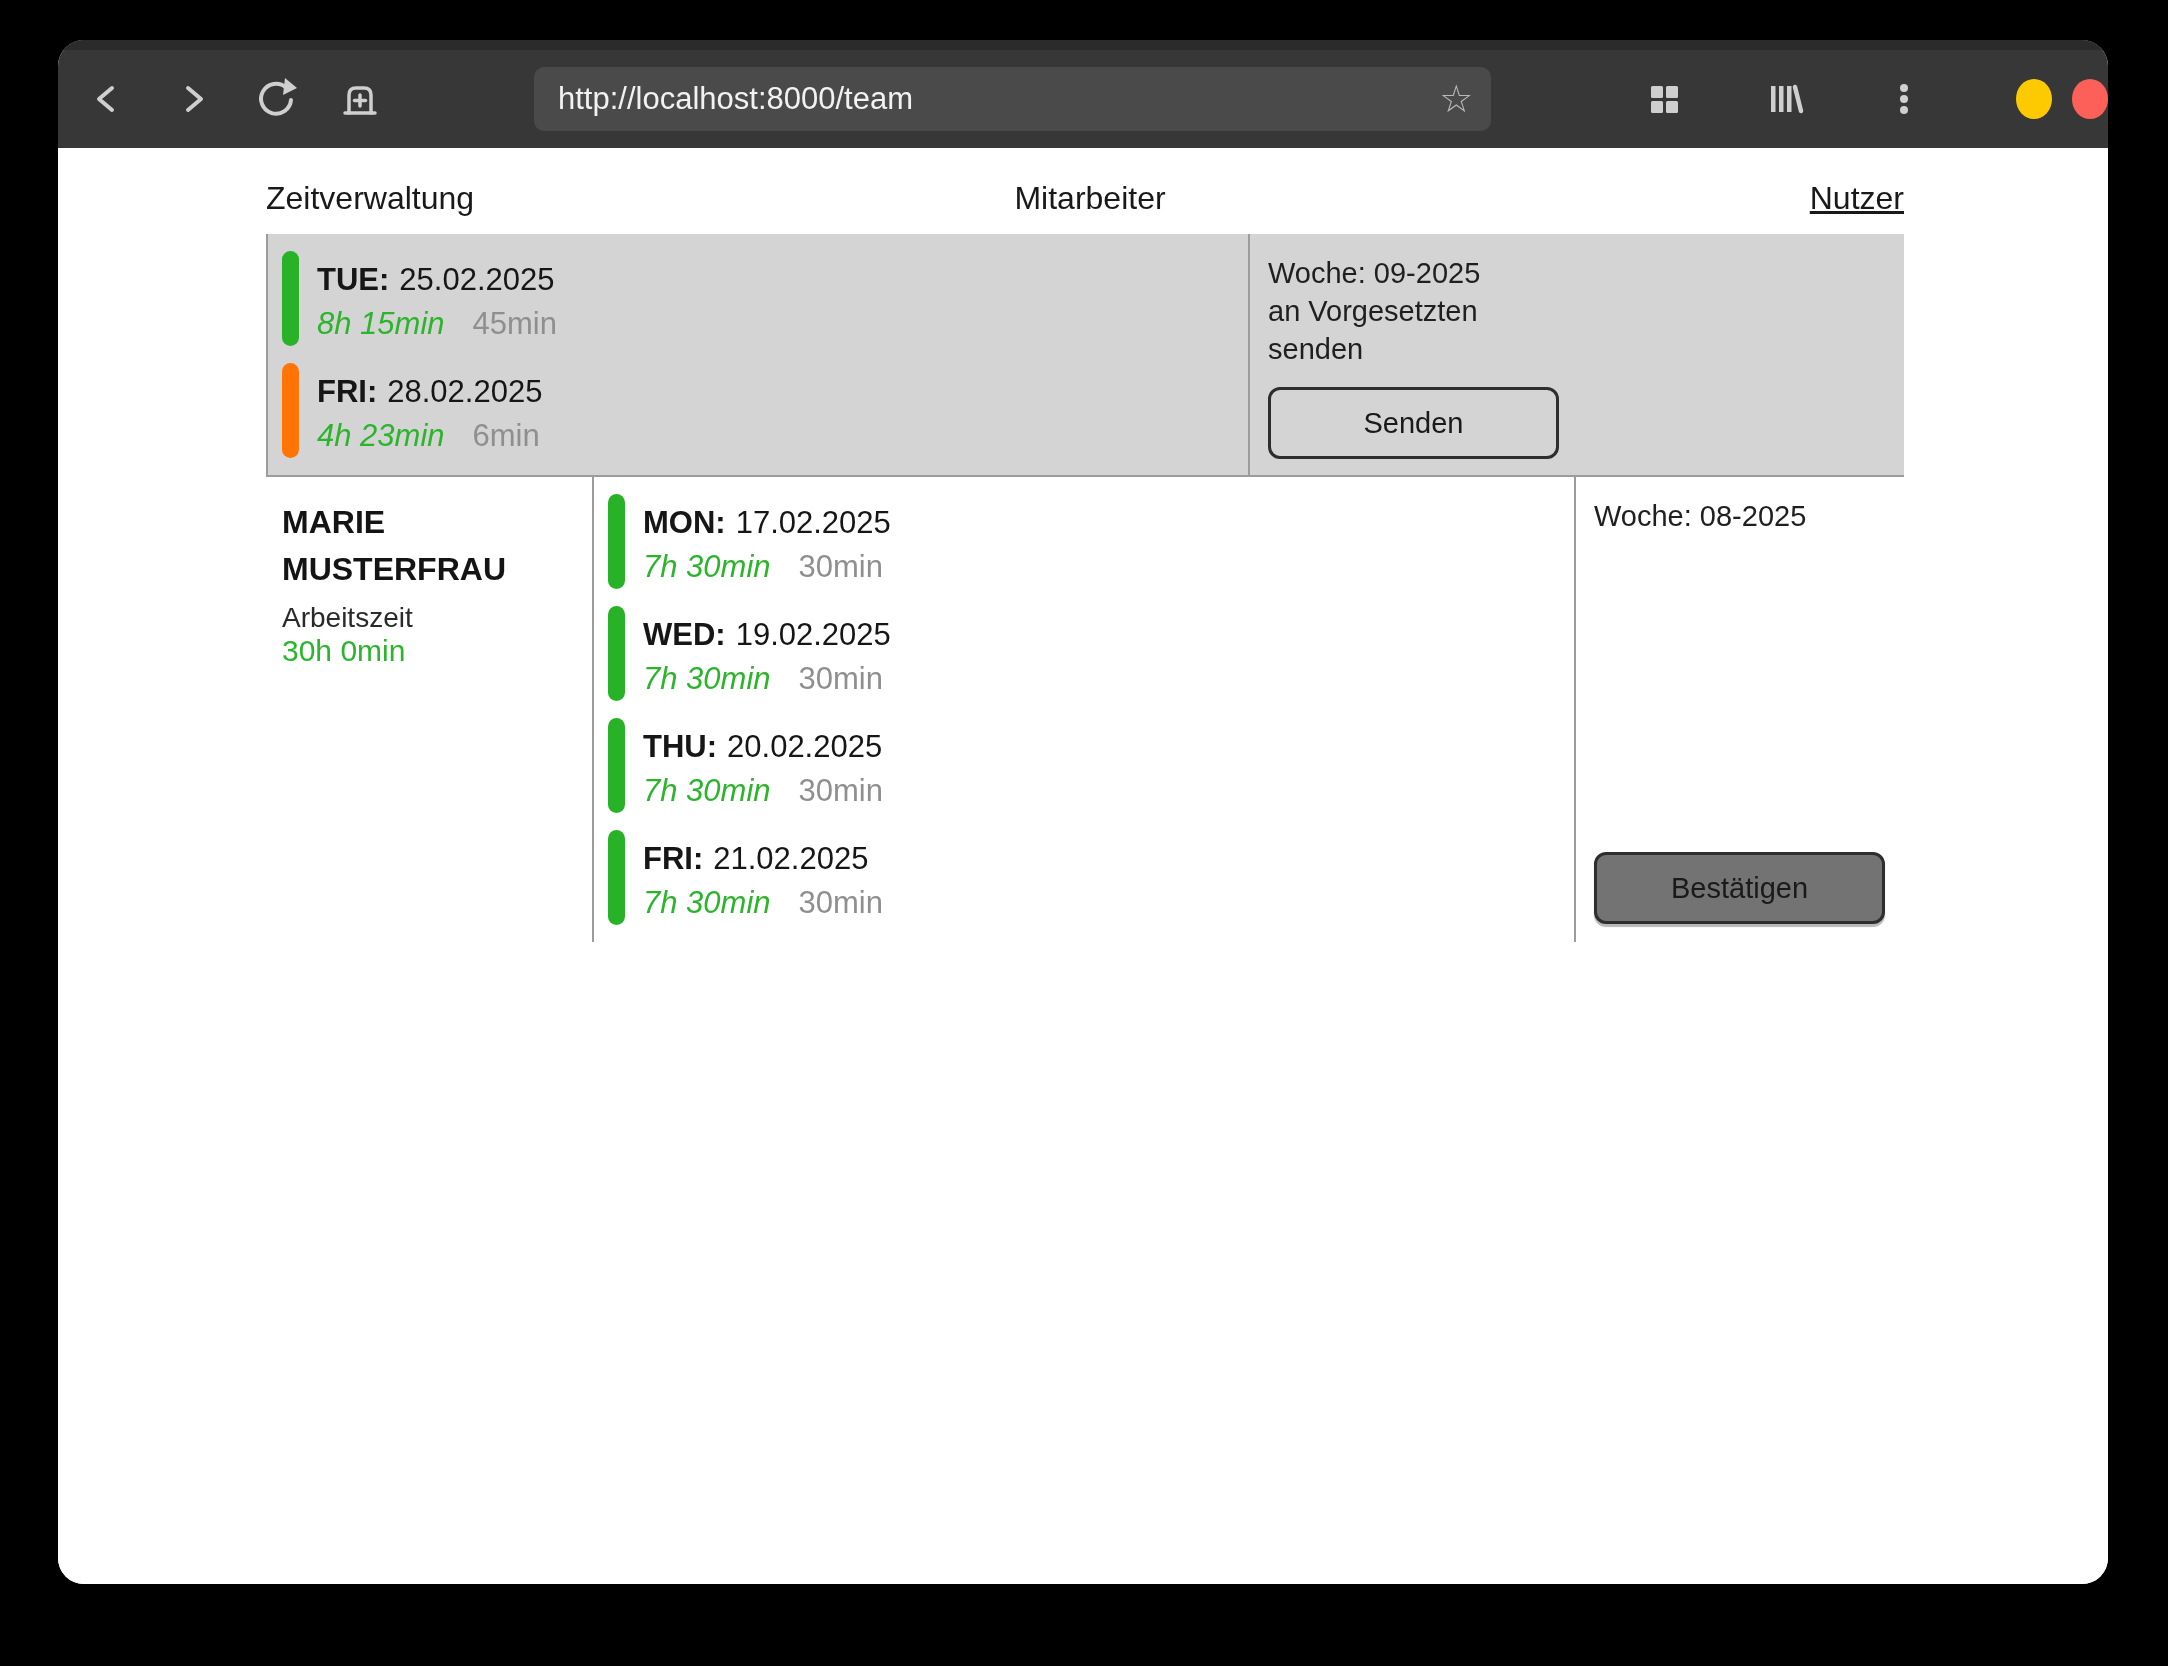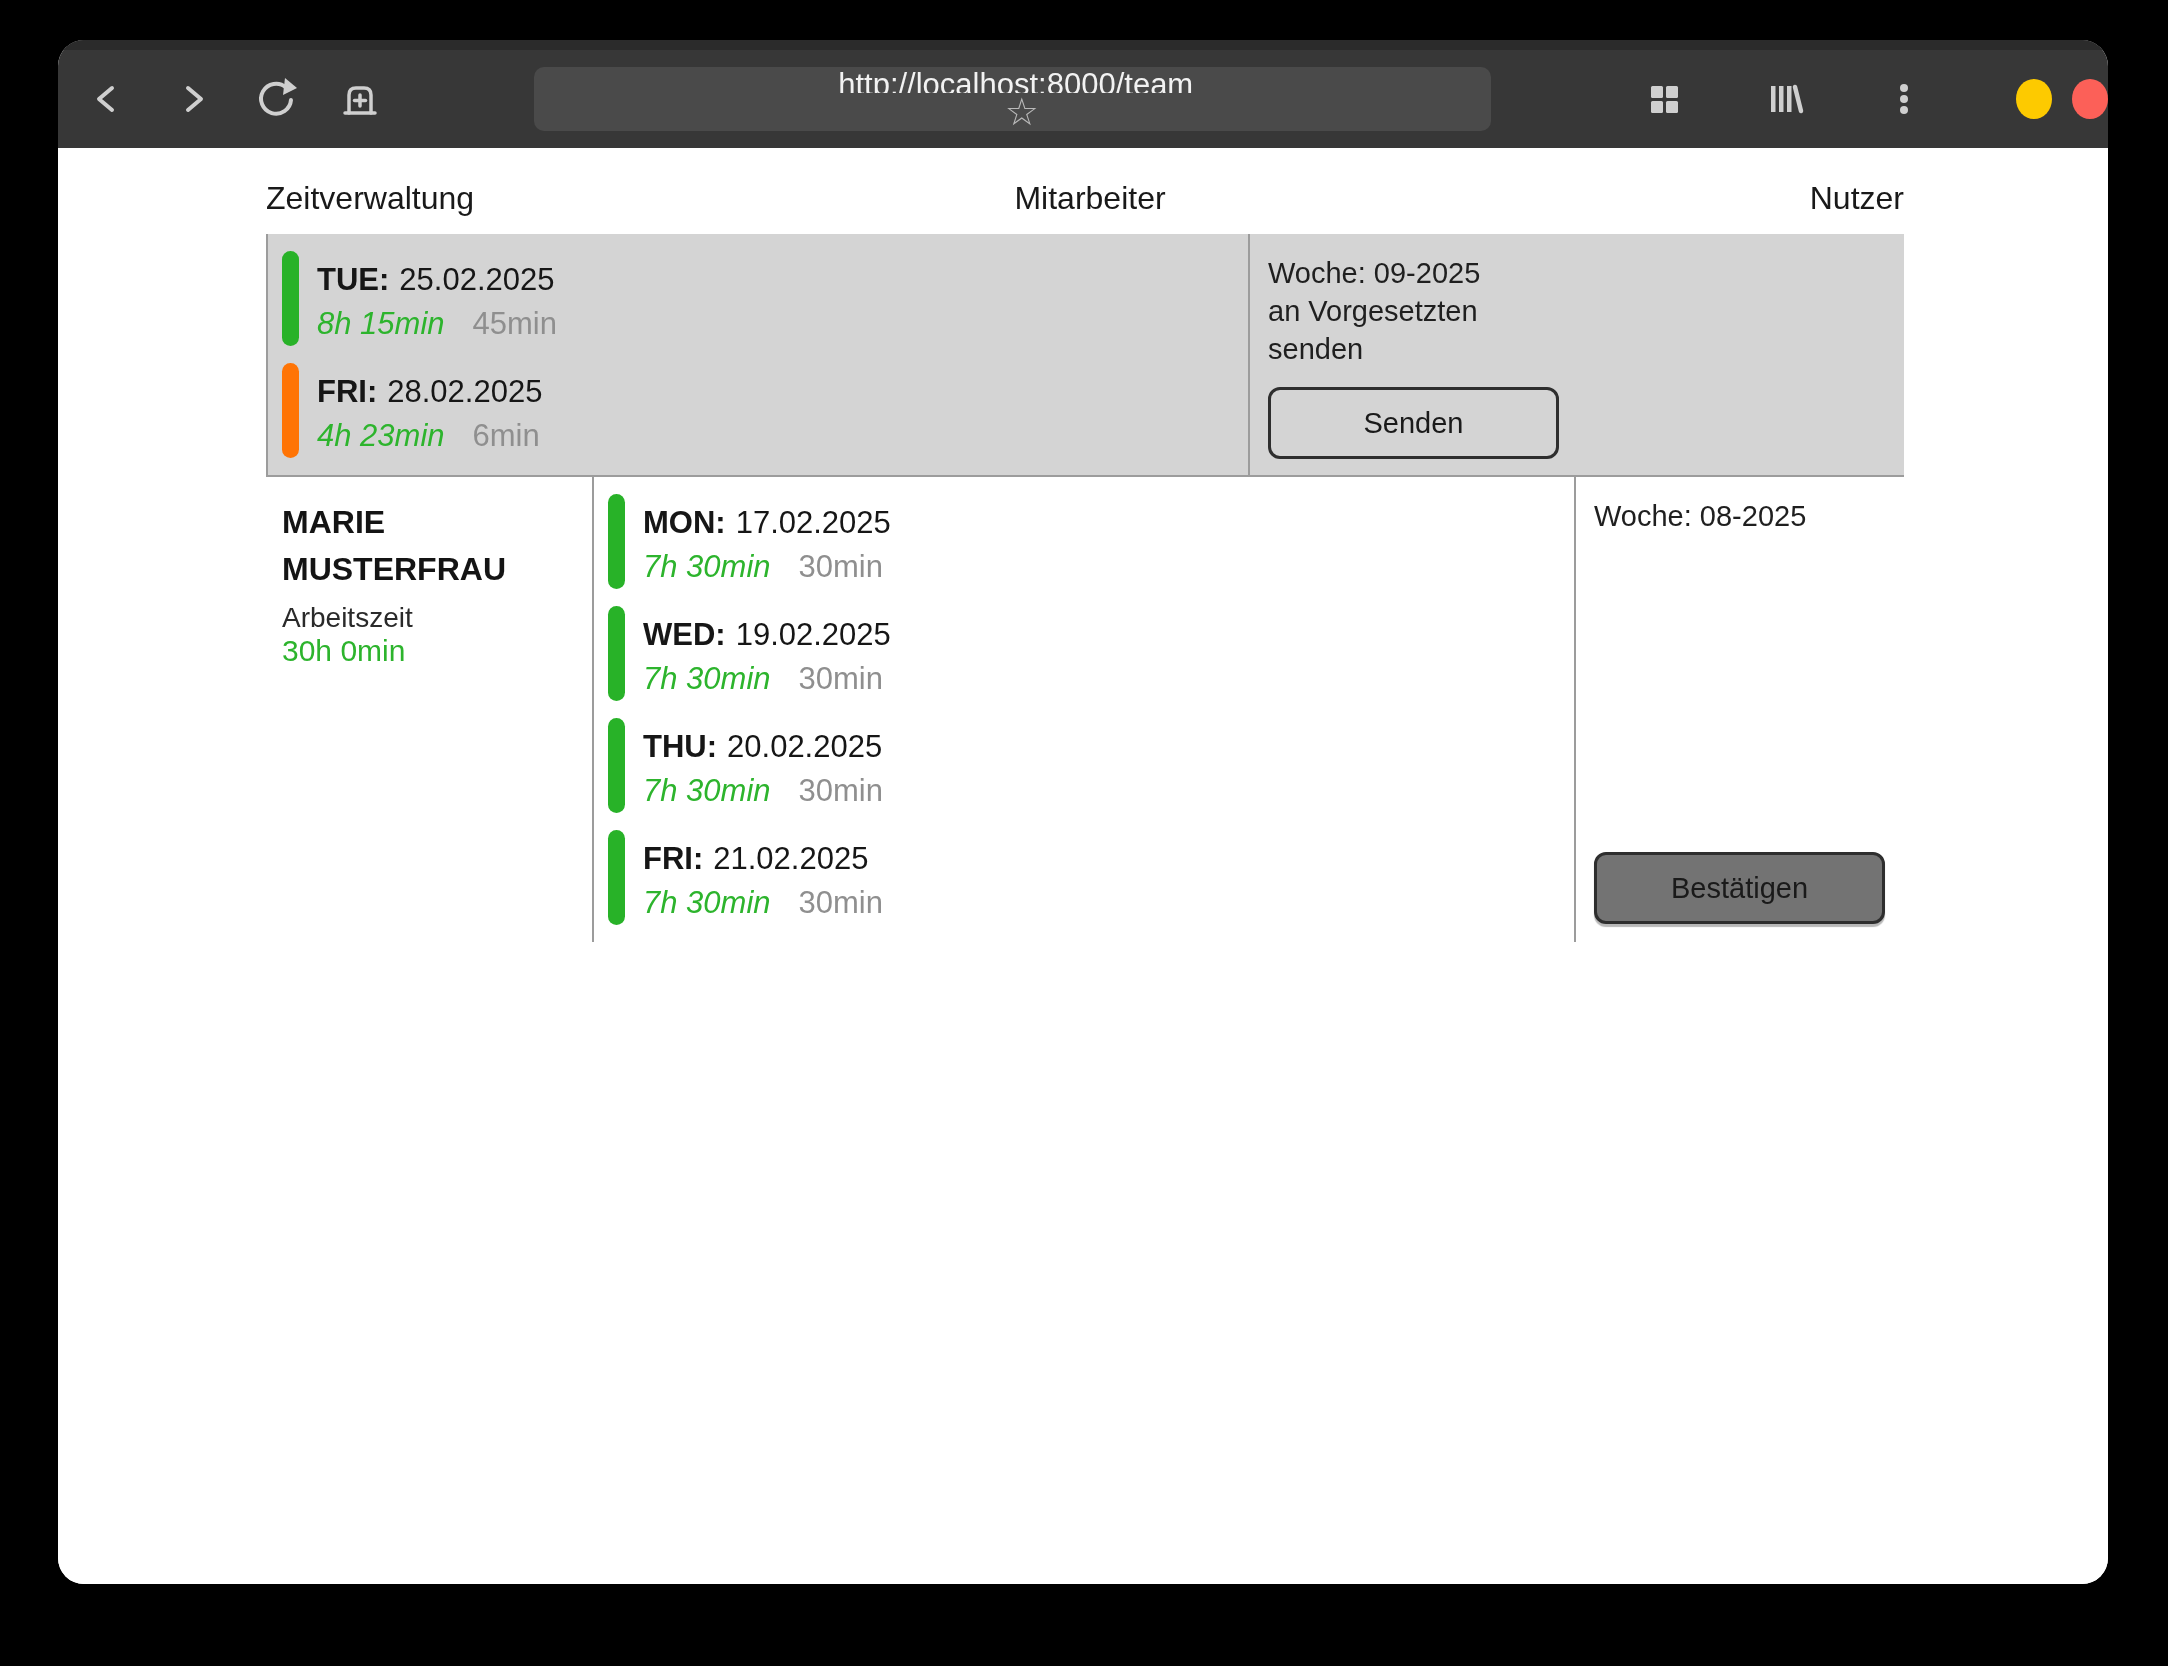--- a/index.html
+++ b/index.html
@@ -24,21 +24,21 @@
     align-items:center; justify-content:center; margin-right:36px;
     background:transparent; border:none; padding:0; cursor:pointer;
   }
   .nav-btn:last-of-type { margin-right:0; }
   .nav-btn svg { display:block; }
   .ic { stroke:#cfcfcf; fill:none; stroke-width:4; stroke-linecap:round; stroke-linejoin:round; }
   .ic-fill { fill:#cfcfcf; stroke:none; }
   .url-bar {
     width:1065px; height:64px; margin-left:114px; background:#4a4a4a;
     border-radius:10px; display:flex; align-items:center;
-    padding:0 18px 0 24px; box-sizing:border-box;flex-direction:column;
+    padding:0 18px 0 24px; box-sizing:border-box;
   }
   .url-text {
     flex:1; color:#f2f2f2; font-size:31px; white-space:nowrap;
     overflow:hidden;
   }
   .star-icon {
     font-size:38px; color:#b9b9b9; line-height:1; margin-left:12px;
     background:none; border:none; padding:0; cursor:pointer;
   }
   .tb-right { margin-left:149px; }
@@ -48,21 +48,21 @@
   }
   .win-min { background:#fdca00; margin-left:52px; }
   .win-close { background:#fc6058; margin-left:20px; }
   
   .page { position:relative; width:100%; height:1436px; background:#fff; }
   .top-nav-label {
     position:absolute; top:32px; font-size:32px; color:#191919; cursor:pointer;
   }
   .nav-left   { left:208px; }
   .nav-center { left:1032px; transform:translateX(-50%);text-align:center; }
-  .nav-right  { right:204px; }
+  .nav-right  { right:204px;text-decoration:underline; }
   .table { position:absolute; left:208px; top:86px; width:1638px; }
   .emp-row { display:flex; }
   .row-gray { height:241px; background:#d4d4d4; border-bottom:2px solid #9c9c9c; }
   .row-white { height:465px; background:#fff; }
   .cell-name { width:326px; box-sizing:border-box; padding:22px 16px 0 16px; }
   .cell-entries { width:982px; box-sizing:border-box; border-left:2px solid #9c9c9c; }
   .cell-week {
     width:330px; box-sizing:border-box; border-left:2px solid #9c9c9c;
     position:relative; padding:20px 18px 0 18px;
     font-size:29px; line-height:38px; color:#1f1f1f;

